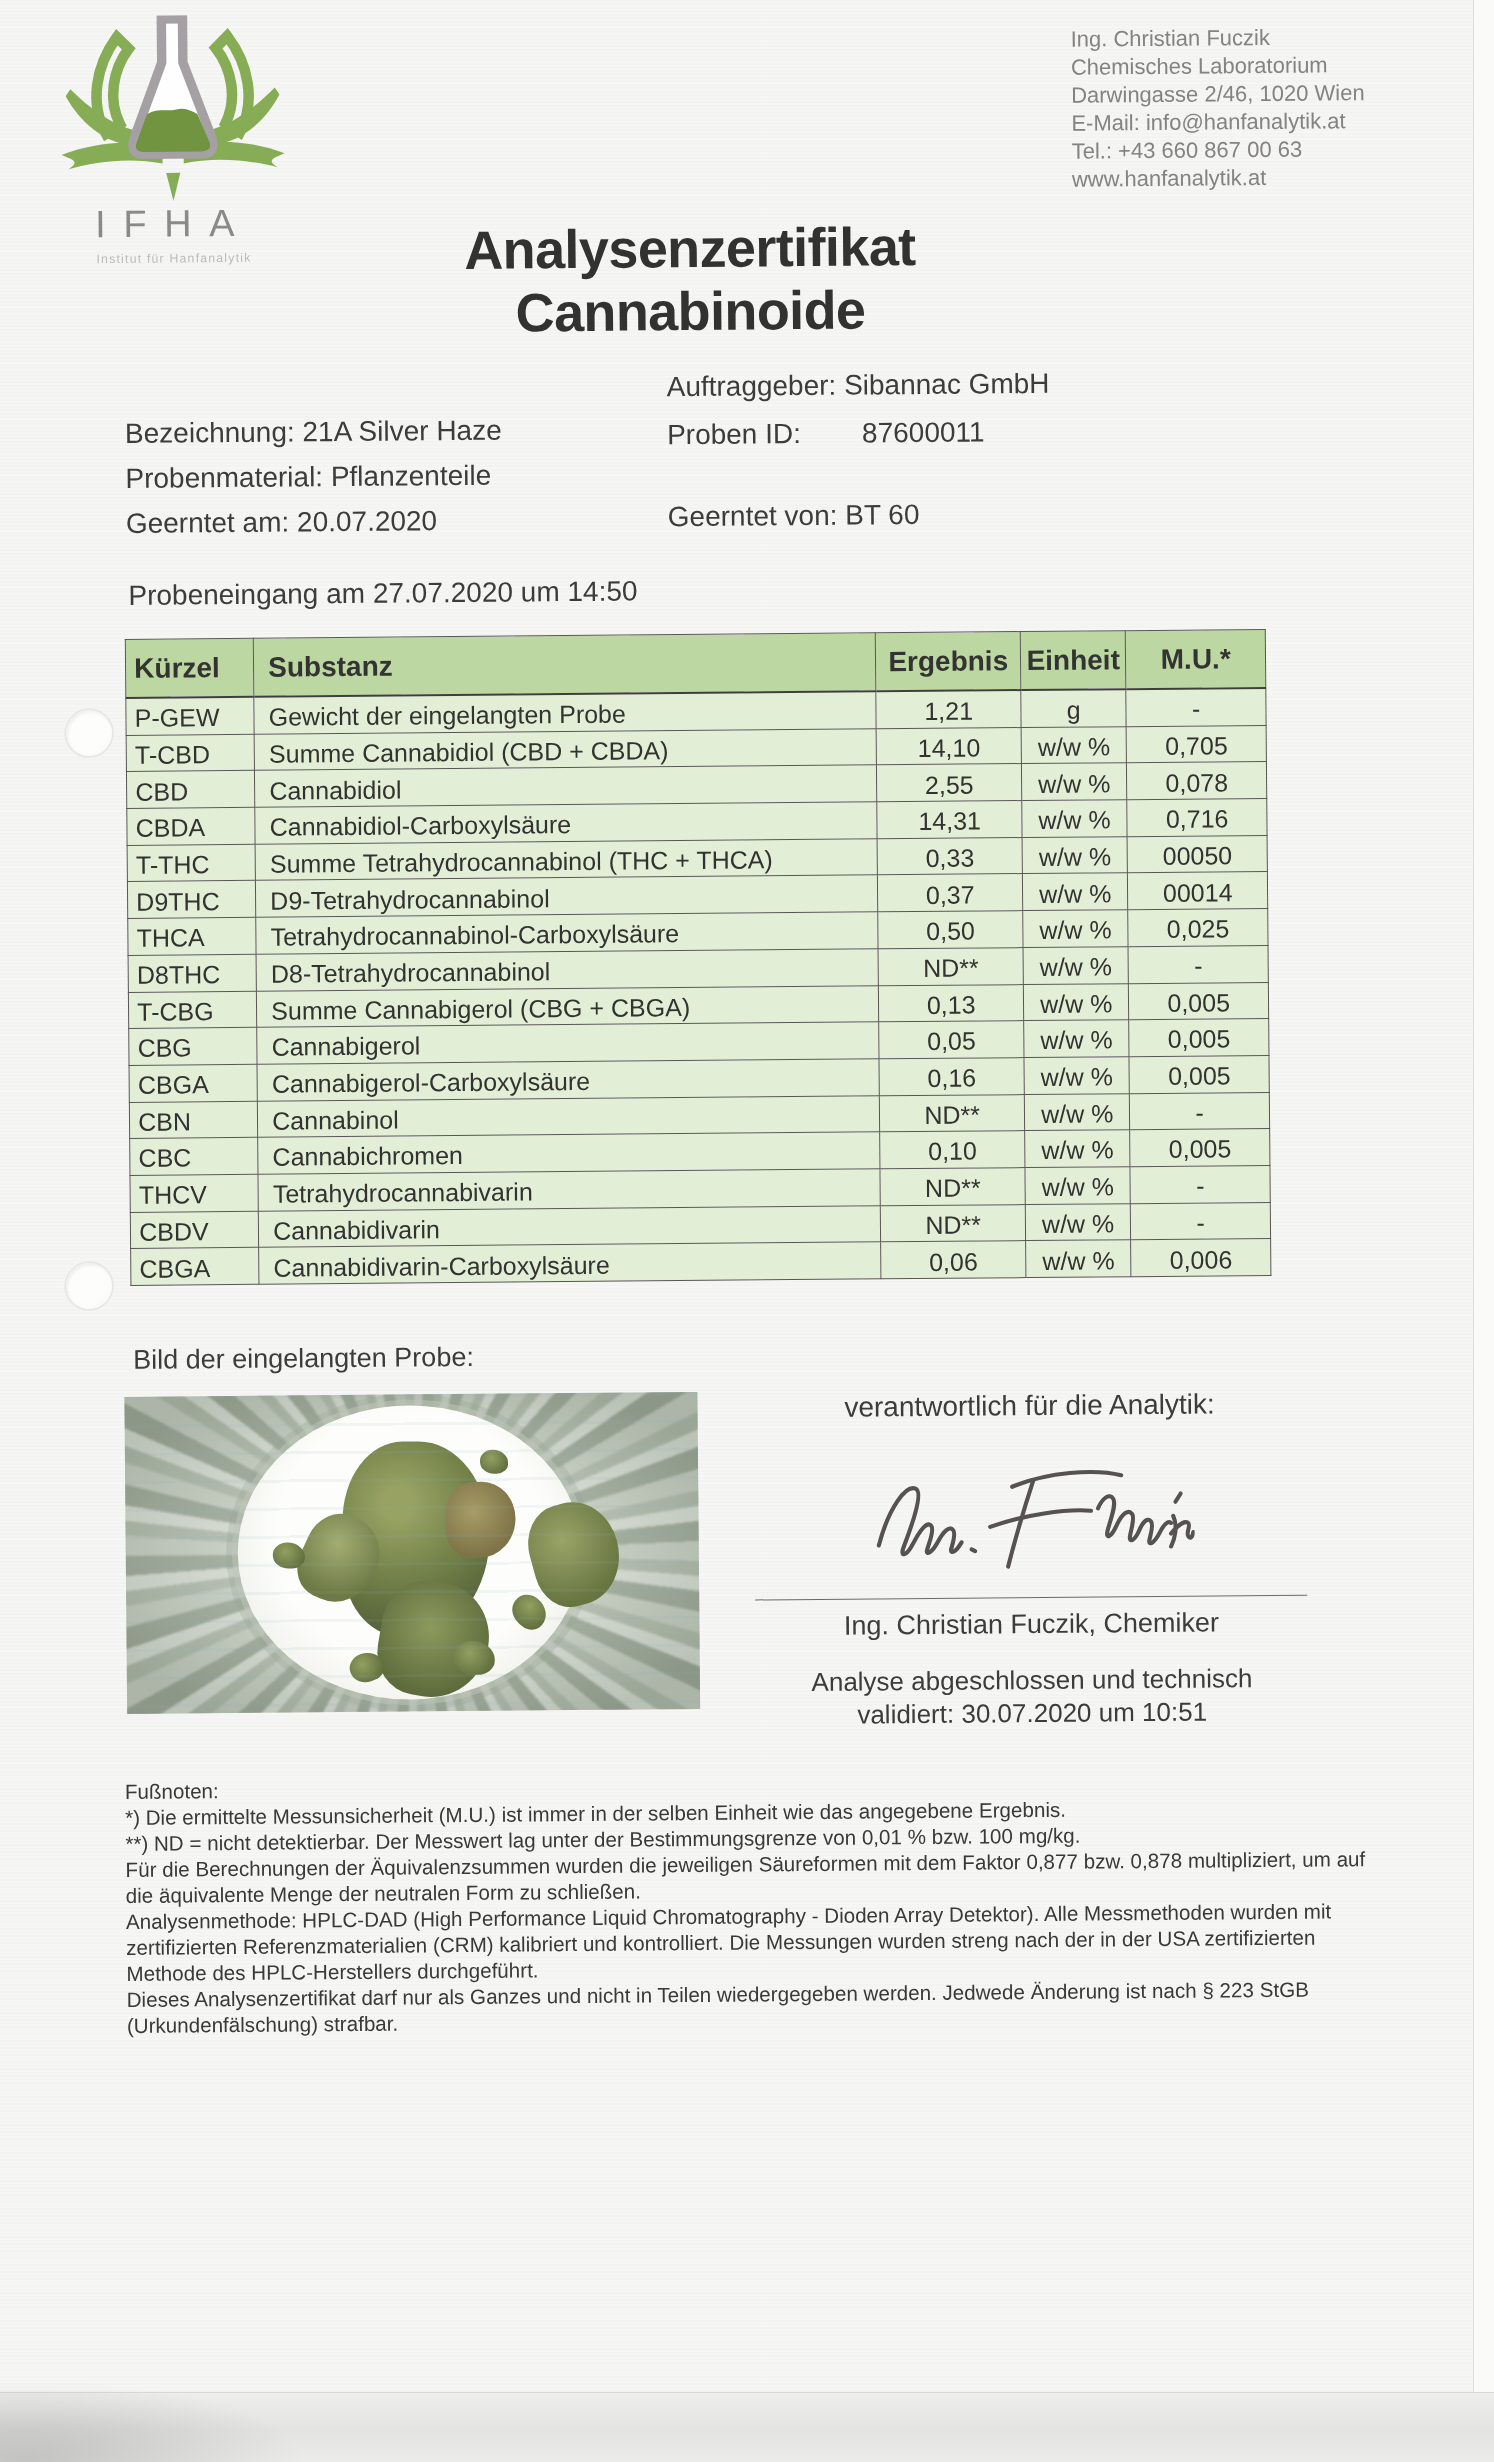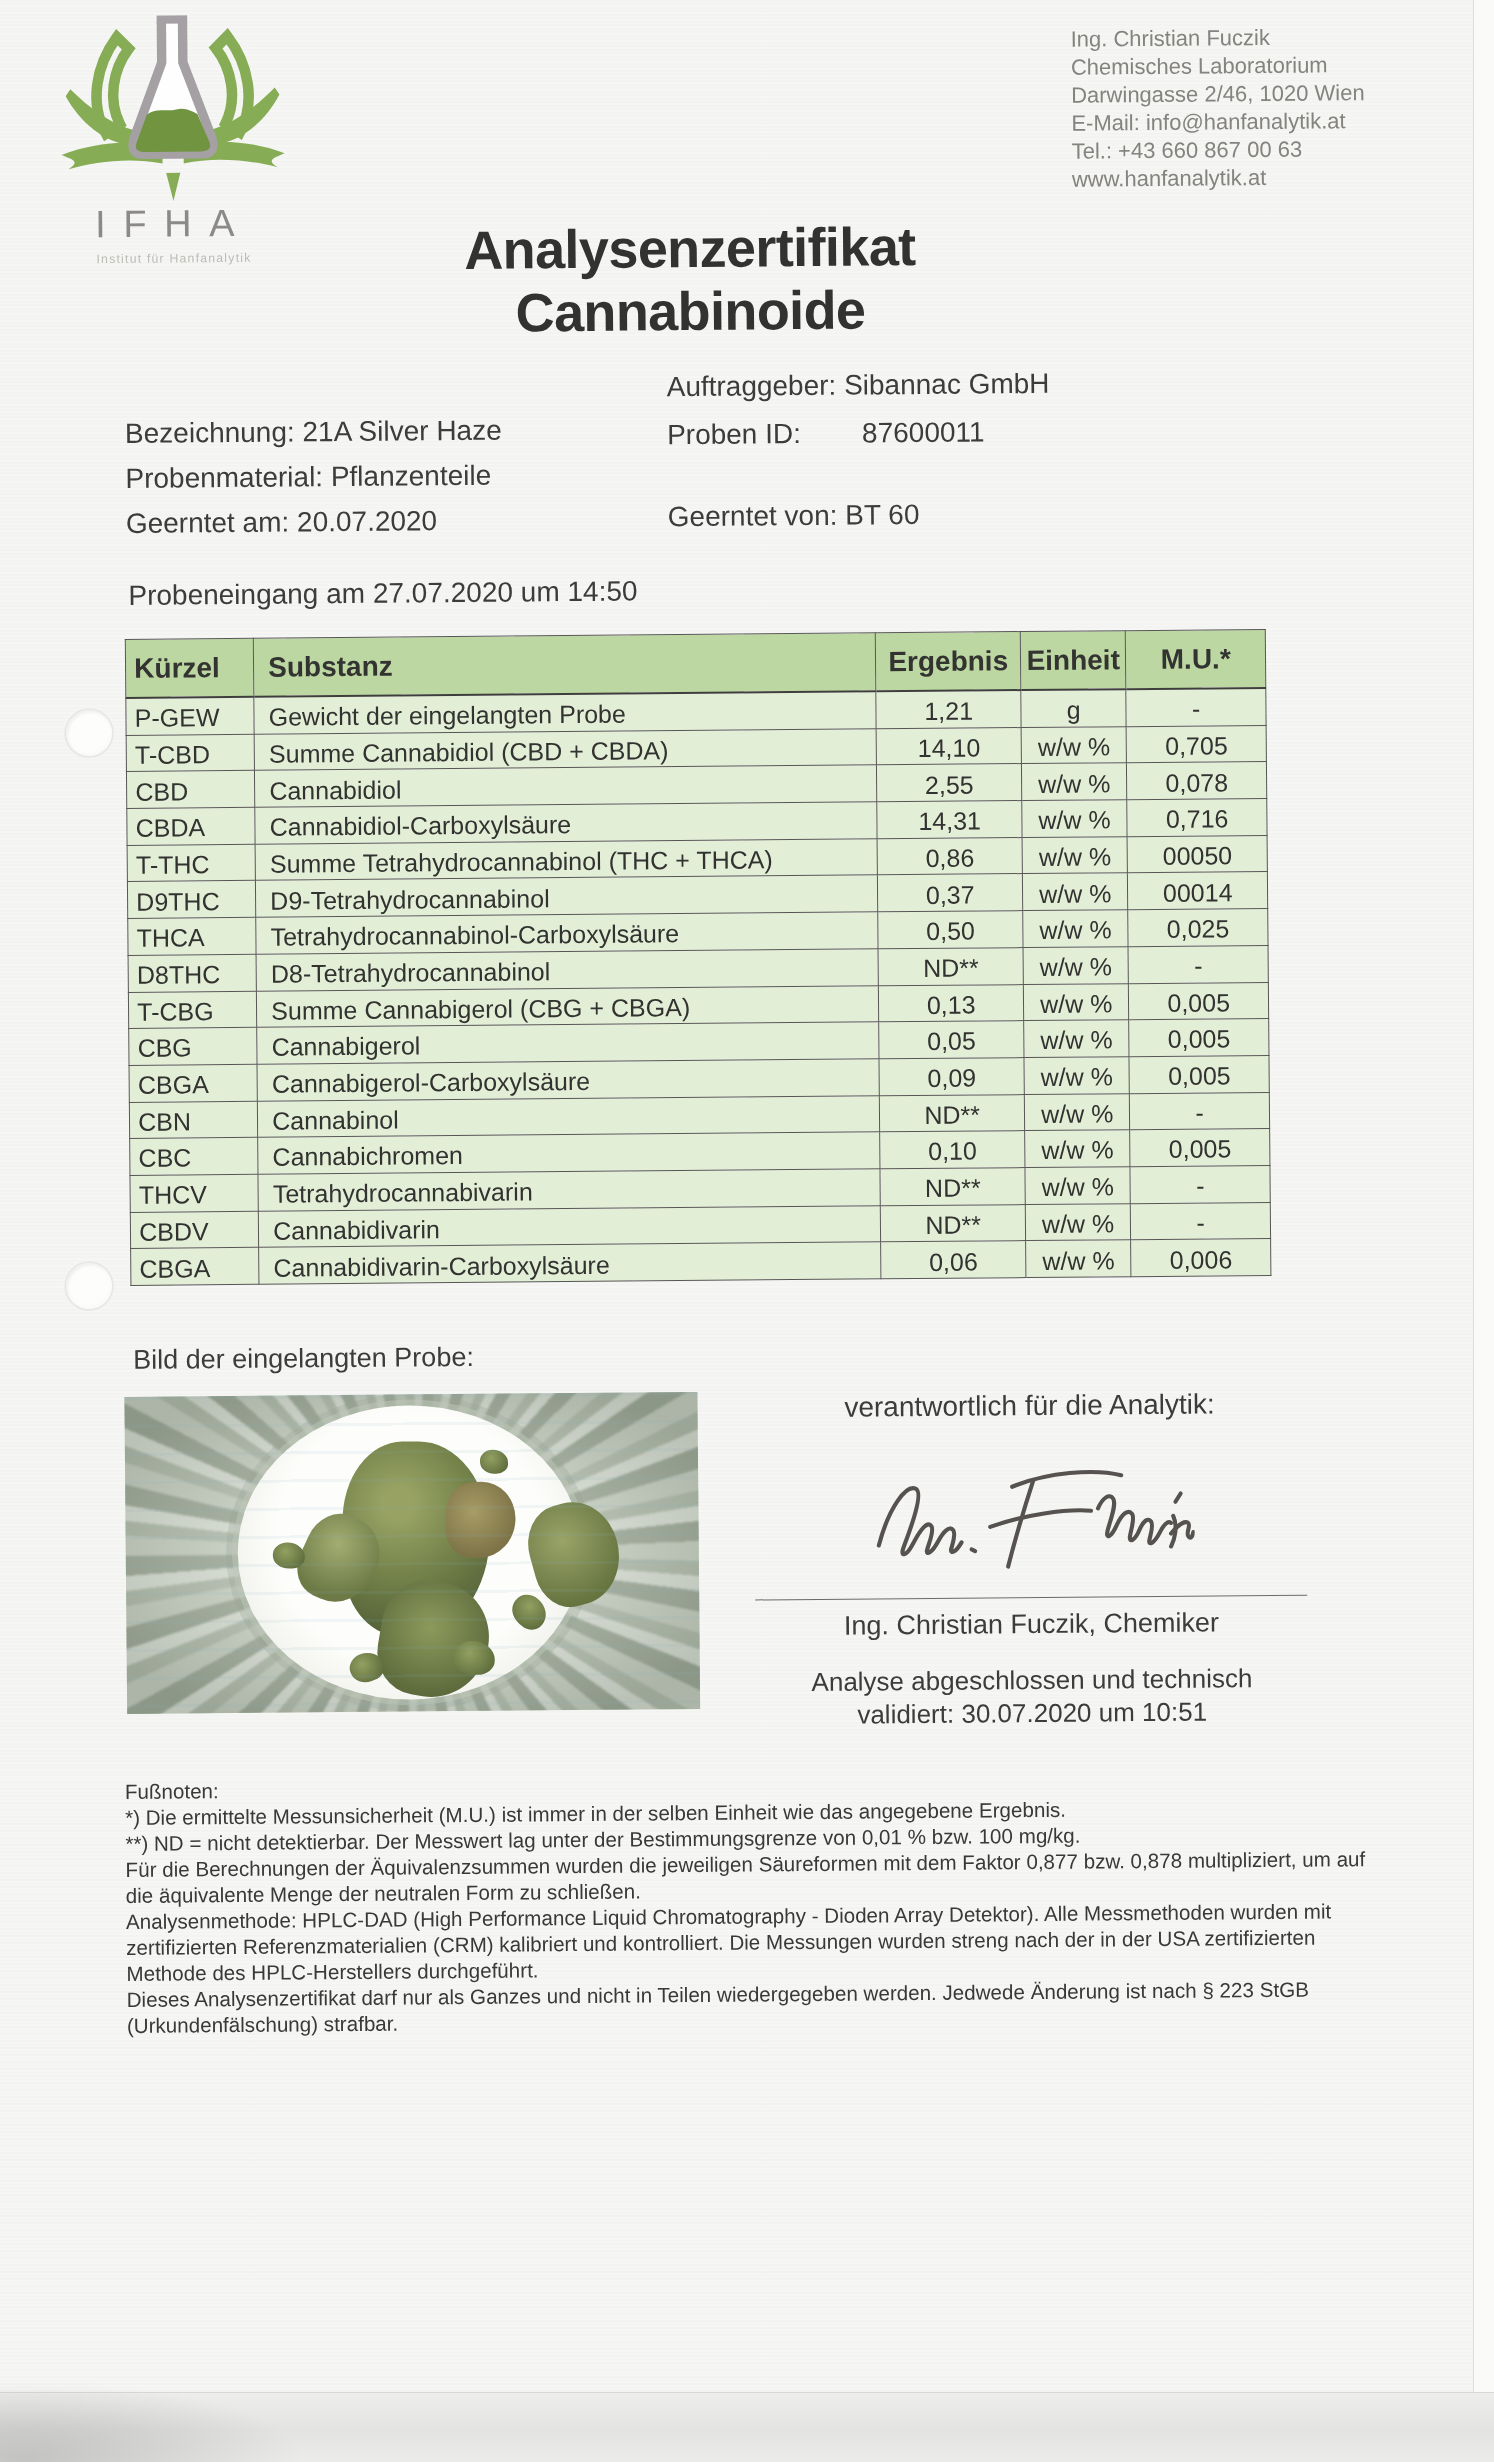--- a/index.html
+++ b/index.html
@@ -217,21 +217,21 @@
           <tr>
             <td class="c0">CBDA</td>
             <td class="c1">Cannabidiol-Carboxylsäure</td>
             <td class="c2">14,31</td>
             <td class="c3">w/w %</td>
             <td class="c4">0,716</td>
           </tr>
           <tr>
             <td class="c0">T-THC</td>
             <td class="c1">Summe Tetrahydrocannabinol (THC + THCA)</td>
-            <td class="c2">0,86</td>
+            <td class="c2">0,33</td>
             <td class="c3">w/w %</td>
             <td class="c4">00050</td>
           </tr>
           <tr>
             <td class="c0">D9THC</td>
             <td class="c1">D9-Tetrahydrocannabinol</td>
             <td class="c2">0,37</td>
             <td class="c3">w/w %</td>
             <td class="c4">00014</td>
           </tr>
@@ -259,21 +259,21 @@
           <tr>
             <td class="c0">CBG</td>
             <td class="c1">Cannabigerol</td>
             <td class="c2">0,05</td>
             <td class="c3">w/w %</td>
             <td class="c4">0,005</td>
           </tr>
           <tr>
             <td class="c0">CBGA</td>
             <td class="c1">Cannabigerol-Carboxylsäure</td>
-            <td class="c2">0,09</td>
+            <td class="c2">0,16</td>
             <td class="c3">w/w %</td>
             <td class="c4">0,005</td>
           </tr>
           <tr>
             <td class="c0">CBN</td>
             <td class="c1">Cannabinol</td>
             <td class="c2">ND**</td>
             <td class="c3">w/w %</td>
             <td class="c4">-</td>
           </tr>

